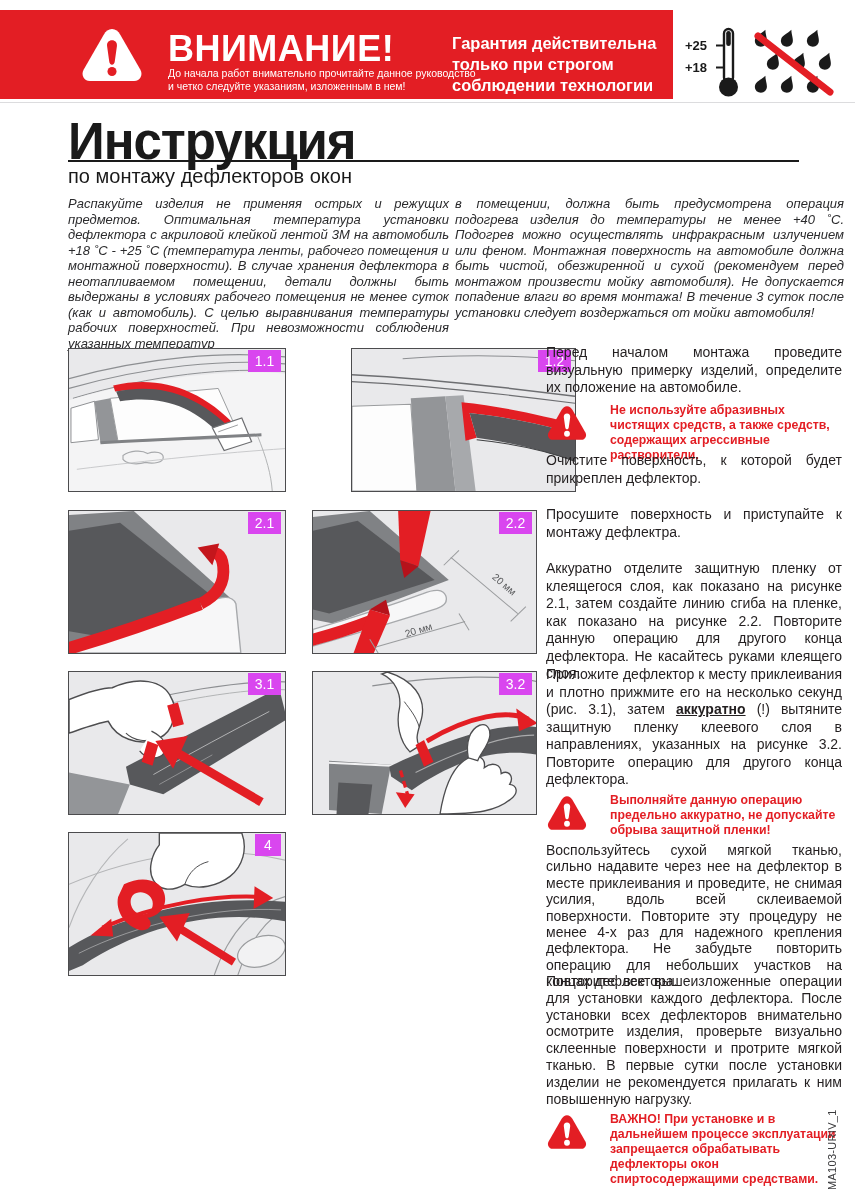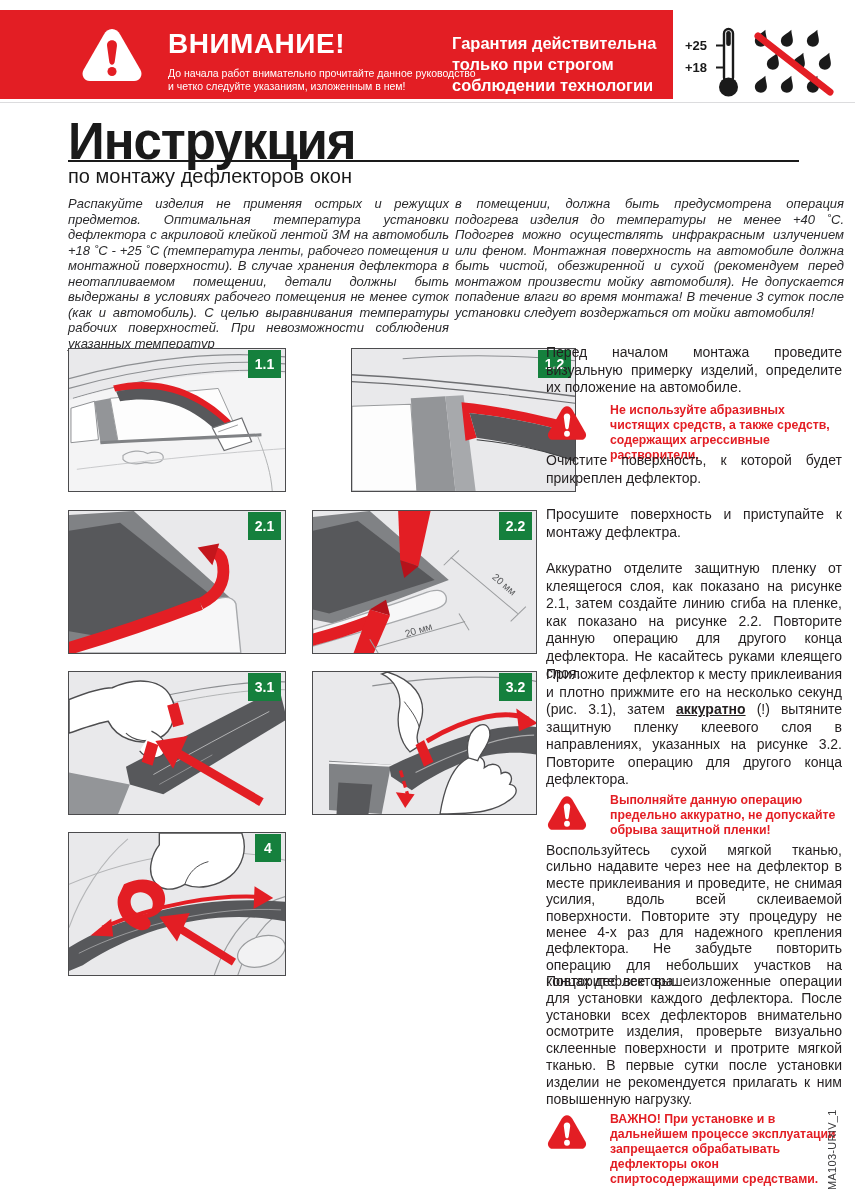--- a/index.html
+++ b/index.html
@@ -3,42 +3,42 @@
 <meta charset="utf-8">
 <style>
   html,body{margin:0;padding:0;background:#fff;}
   .page{position:relative;width:855px;height:1200px;background:#ffffff;overflow:hidden;
         font-family:"Liberation Sans",sans-serif;color:#231f20;}
   .abs{position:absolute;}
 
   
   .band{left:0;top:10px;width:673px;height:89px;background:#e31e24;}
   .band-tri{left:80px;top:24px;width:64px;height:62px;}
-  .attn-title{left:168px;top:28px;font-size:28px;font-weight:bold;color:#fff;letter-spacing:.5px;}
+  .attn-title{left:168px;top:28px;font-size:36px;font-weight:bold;color:#fff;letter-spacing:.5px;}
   .attn-sub{left:168px;top:67px;font-size:10.5px;line-height:13px;color:#fff;}
   .warranty{left:452px;top:33px;width:228px;font-size:16.5px;line-height:21px;font-weight:bold;color:#fff;}
   .thermo{left:684px;top:26px;width:62px;height:72px;}
   .drops{left:752px;top:28px;width:84px;height:70px;}
   .header-rule{left:0;top:102px;width:855px;height:1px;background:#dcdcde;}
 
   
   .doc-title{left:68px;top:112px;font-size:51px;font-weight:bold;letter-spacing:-1px;color:#1a1a1a;}
   .title-rule{left:68px;top:160px;width:731px;height:2px;background:#1a1a1a;}
   .doc-subtitle{left:68px;top:165px;font-size:20px;color:#1a1a1a;}
 
   
   .intro{font-style:italic;font-size:13px;line-height:15.5px;text-align:justify;color:#2b2b2d;}
   .intro-left{left:68px;top:196px;width:381px;}
   .intro-right{left:455px;top:196px;width:389px;}
 
   
   .panel{background:#e9e9eb;border:1.5px solid #4c4c4e;box-sizing:border-box;}
   .panel svg{display:block;width:100%;height:100%;}
-  .badge{position:absolute;top:1px;right:4px;width:33px;height:28px;background:#15803d;
-         color:#fff;font-size:14px;font-weight:bold;display:flex;align-items:center;justify-content:center;}
+  .badge{position:absolute;top:1px;right:4px;width:33px;height:22px;background:#d946ef;
+         color:#fff;font-size:14px;font-weight:normal;display:flex;align-items:center;justify-content:center;}
   .badge-sm{width:26px;}
   .p11{left:68px;top:348px;width:218px;height:144px;}
   .p12{left:312px;top:348px;width:225px;height:144px;margin-left:39px;}
   .p21{left:68px;top:510px;width:218px;height:144px;}
   .p22{left:312px;top:510px;width:225px;height:144px;}
   .p31{left:68px;top:671px;width:218px;height:144px;}
   .p32{left:312px;top:671px;width:225px;height:144px;padding-left:16px;}
   .p4 {left:68px;top:832px;width:218px;height:144px;}
 
   

